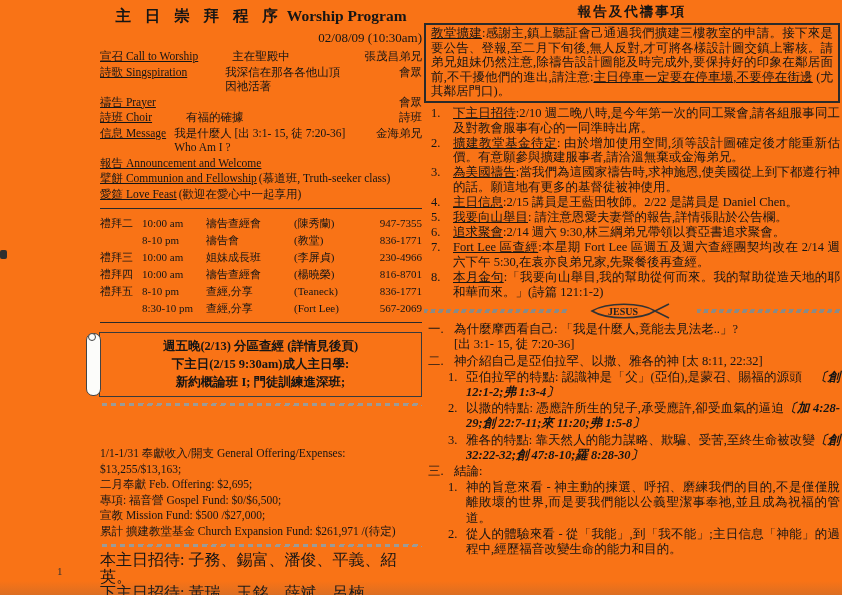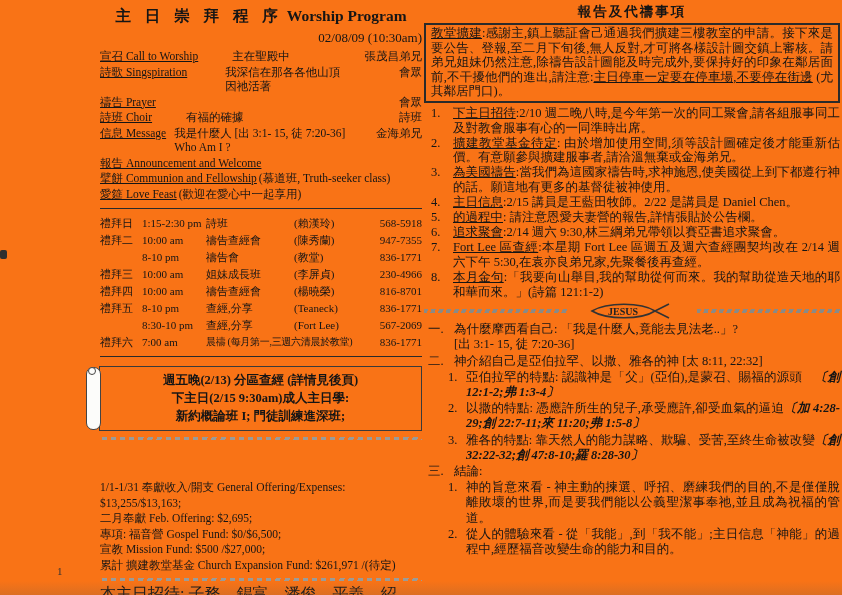--- a/index.html
+++ b/index.html
@@ -124,27 +124,20 @@
       </div>
       <div class="prow wide">
         <span class="plabel">愛筵 Love Feast</span>
         <span class="paren"> (歡迎在愛心中一起享用)</span>
       </div>
     </div>
 
     <div class="sched">
       <table>
         <tbody>
-            <tr>
-          <td class="c-day">禮拜日</td>
-          <td class="c-time">1:15-2:30 pm</td>
-          <td class="c-act">詩班</td>
-          <td class="c-con">(賴漢玲)</td>
-          <td class="c-ph">568-5918</td>
-        </tr>
         <tr>
           <td class="c-day">禮拜二</td>
           <td class="c-time">10:00 am</td>
           <td class="c-act">禱告查經會</td>
           <td class="c-con">(陳秀蘭)</td>
           <td class="c-ph">947-7355</td>
         </tr>
         <tr>
           <td class="c-day"></td>
           <td class="c-time">8-10 pm</td>
@@ -172,26 +165,20 @@
           <td class="c-act">查經,分享</td>
           <td class="c-con">(Teaneck)</td>
           <td class="c-ph">836-1771</td>
         </tr>
         <tr>
           <td class="c-day"></td>
           <td class="c-time">8:30-10 pm</td>
           <td class="c-act">查經,分享</td>
           <td class="c-con">(Fort Lee)</td>
           <td class="c-ph">567-2069</td>
-        </tr>
-        <tr>
-          <td class="c-day">禮拜六</td>
-          <td class="c-time">7:00 am</td>
-          <td class="merged" colspan="2">晨禱 (每月第一,三週六清晨於教堂)</td>
-          <td class="c-ph">836-1771</td>
         </tr>
       </tbody>
         </table>
     </div>
 
     <div class="banner-wrap">
       <div class="scroll-icon"></div>
       <div class="banner-box">
         <div>週五晚(2/13) 分區查經 (詳情見後頁)</div>
         <div>下主日(2/15 9:30am)成人主日學:</div>
@@ -243,21 +230,21 @@
       <li>
         <span class="anum">3.</span>
         <span class="abody"><span class="u">為美國禱告</span><span>:當我們為這國家禱告時,求神施恩,使美國從上到下都遵行神的話。願這地有更多的基督徒被神使用。</span></span>
       </li>
       <li>
         <span class="anum">4.</span>
         <span class="abody"><span class="u">主日信息</span><span>:2/15 講員是王藍田牧師。2/22 是講員是 Daniel Chen。</span></span>
       </li>
       <li>
         <span class="anum">5.</span>
-        <span class="abody"><span class="u">的過程中</span><span>: 請注意恩愛夫妻營的報告,詳情張貼於公告欄。</span></span>
+        <span class="abody"><span class="u">我要向山舉目</span><span>: 請注意恩愛夫妻營的報告,詳情張貼於公告欄。</span></span>
       </li>
       <li>
         <span class="anum">6.</span>
         <span class="abody"><span class="u">追求聚會</span><span>:2/14 週六 9:30,林三綱弟兄帶領以賽亞書追求聚會。</span></span>
       </li>
       <li>
         <span class="anum">7.</span>
         <span class="abody"><span class="u">Fort Lee 區查經</span><span>:本星期 Fort Lee 區週五及週六查經團契均改在 2/14 週六下午 5:30,在袁亦良弟兄家,先聚餐後再查經。</span></span>
       </li>
       <li>

